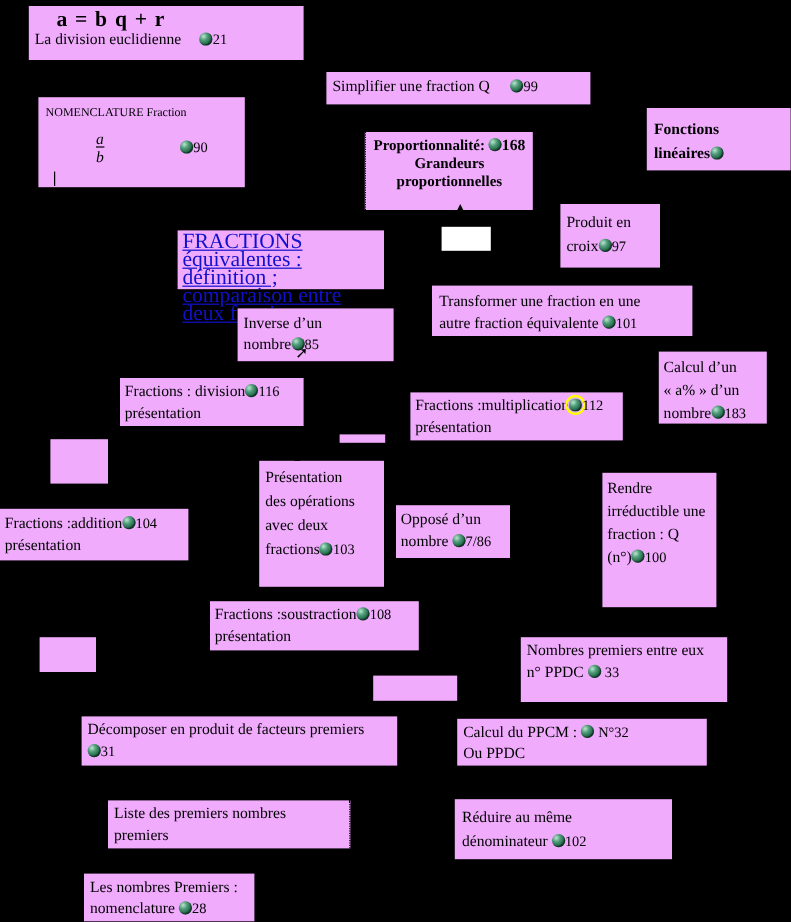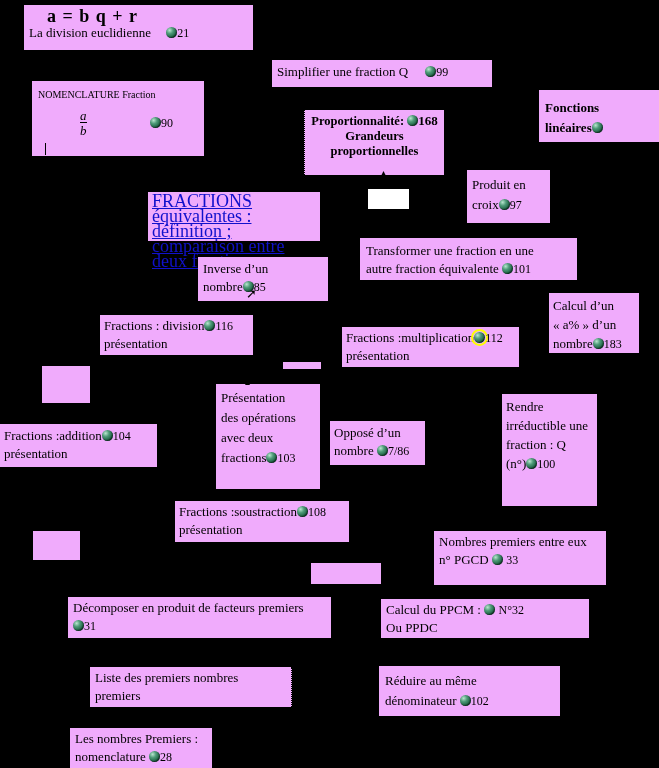--- a/index.html
+++ b/index.html
@@ -185,21 +185,21 @@
     <div>présentation</div>
   </div>
 
   <div class="node" style="left:175px;top:501px;width:174px;height:41px;padding:2px 4px;line-height:18px;">
     <div><span class="txt">Fractions :soustraction</span><span class="dot"></span><span class="num">108</span></div>
     <div>présentation</div>
   </div>
 
   <div class="node" style="left:434px;top:531px;width:172px;height:54px;padding:2px 5px;line-height:18px;">
     <div>Nombres premiers entre eux</div>
-    <div><span class="txt">n°  PGCD</span> <span class="dot"></span> <span class="num">33</span></div>
+    <div><span class="txt">n°  PPDC</span> <span class="dot"></span> <span class="num">33</span></div>
   </div>
 
   <div class="node" style="left:33px;top:531px;width:47px;height:29px;padding:0;"></div>
 
   <div class="node" style="left:311px;top:563px;width:70px;height:21px;padding:0;"></div>
 
   <div class="node" style="left:68px;top:597px;width:263px;height:41px;padding:2px 5px;line-height:18px;">
     <div>Décomposer en produit de facteurs premiers</div>
     <div><span class="dot"></span><span class="num">31</span></div>
   </div>

